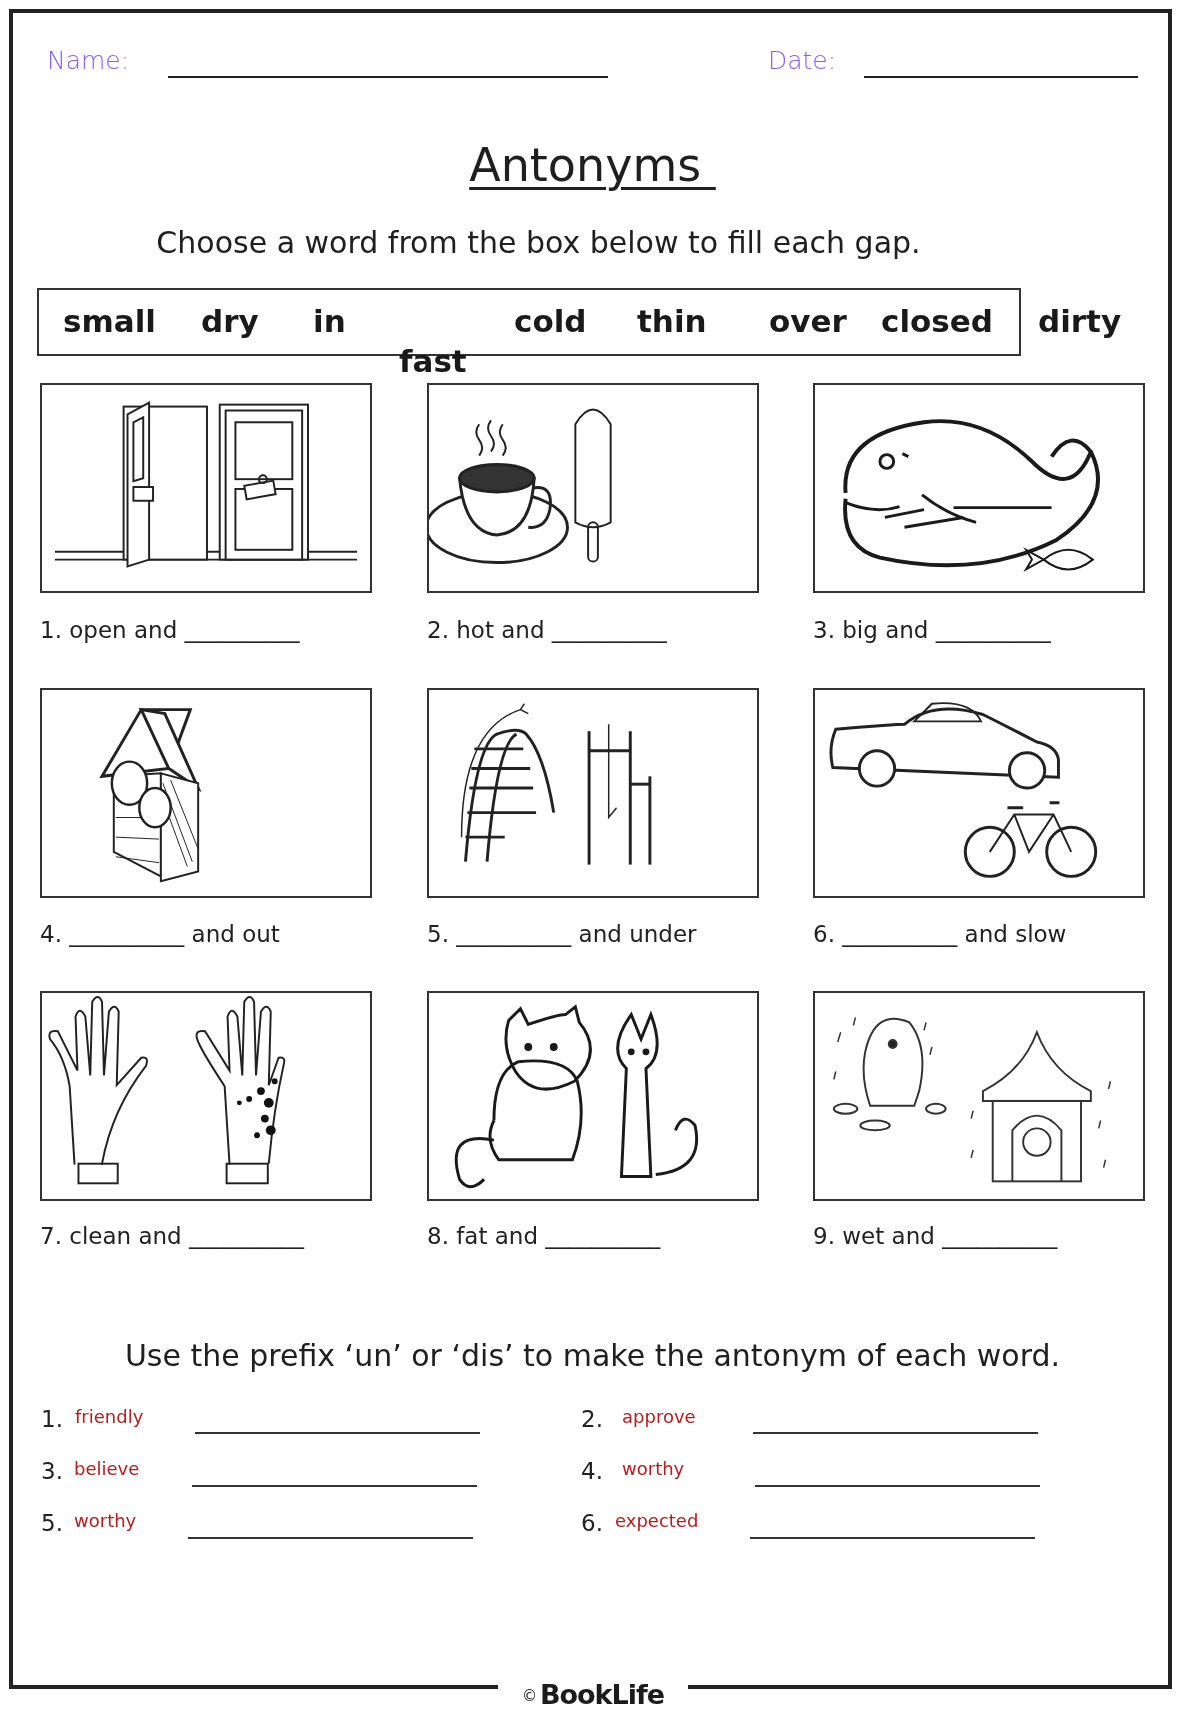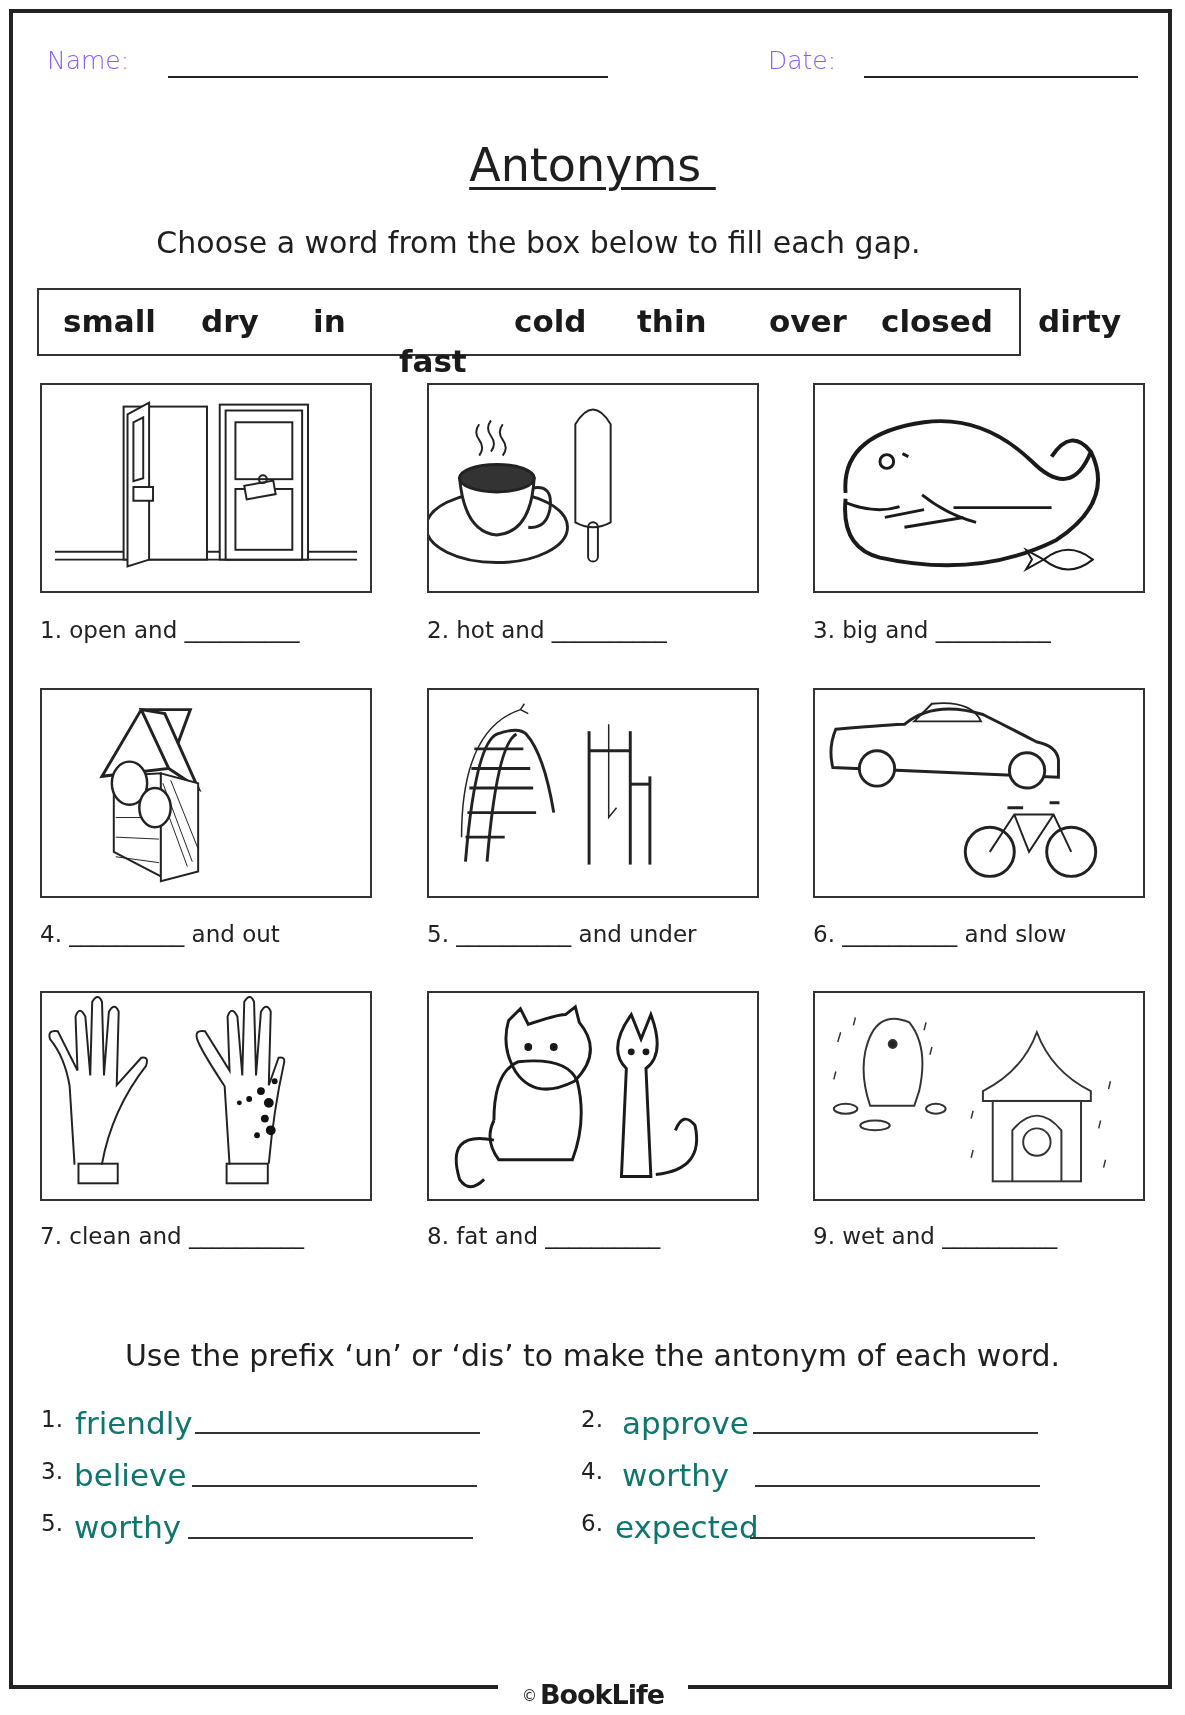--- a/index.html
+++ b/index.html
@@ -25,21 +25,21 @@
   .word-box { position: absolute; left: 37px; top: 288px; width: 984px; height: 68px; border: 2px solid #333;
               box-sizing: border-box; }
   .word { position: absolute; top: 13px; font-weight: bold; font-size: 31px; color: #1a1a1a; line-height: 1.2; }
 
   .pic { position: absolute; width: 332px; height: 210px; border: 2px solid #333; box-sizing: border-box; background: #fff; }
   .pic svg { position: absolute; left: 0; top: 0; width: 100%; height: 100%; }
   .caption { position: absolute; font-size: 23px; color: #222; white-space: pre; line-height: 1; }
 
   .instr { position: absolute; left: 0; width: 1185px; top: 1338px; text-align: center; font-size: 30px; color: #1f1f1f; }
   .pf-num { position: absolute; font-size: 23px; color: #222; line-height: 1; }
-  .pf-word { position: absolute; font-size: 31px; color: #0f766e; line-height: 1; }
+  .pf-word { position: absolute; font-size: 18px; color: #b91c1c; line-height: 1; }
   .pf-line { position: absolute; height: 2px; background: #333; }
 </style>
 </head>
 <body>
 
 <div class="page-border"></div>
 
 <div class="abs label" style="left:47px; top:48px;">Name:</div>
 <div class="rule" style="left:168px; top:76px; width:440px;"></div>
 <div class="abs label" style="left:768px; top:48px;">Date:</div>

